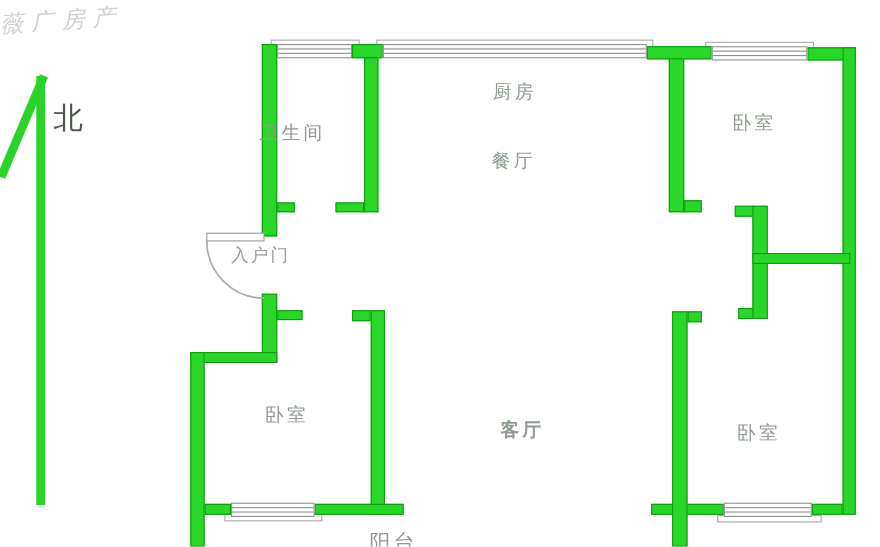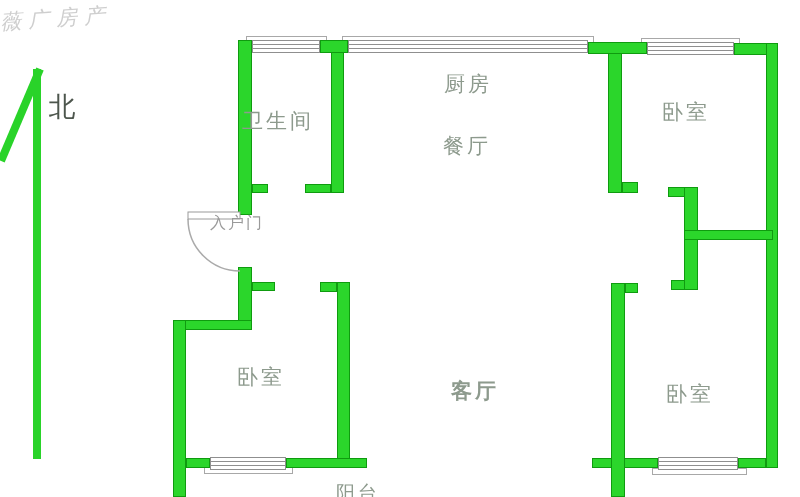--- a/index.html
+++ b/index.html
@@ -34,21 +34,21 @@
     border-top:1px solid #8f8f8f;
   }
   .window::before{top:30%;}
   .window::after{bottom:30%;}
   .room-label{
     position:absolute;
     transform:translate(-50%,-50%);
     white-space:nowrap;
     letter-spacing:3px;
     color:#8d9a8d;
-    font-size:21px;
+    font-size:17px;
   }
   .entry-label{ color:#9a9a9a; letter-spacing:2px; font-size:16px;}
   .balcony-label{ font-size:19px; }
   #north-label{
     position:absolute;
     transform:translate(-50%,-50%);
     color:#4d564d;
     font-size:27px;
     letter-spacing:0;
   }
@@ -115,22 +115,22 @@
     <div class="window" style="left: 647px; top: 42px; width: 87px; height: 13px;"></div>
     <div class="window" style="left: 210px; top: 457px; width: 76px; height: 13px;"></div>
     <div class="window" style="left: 658px; top: 457px; width: 80px; height: 13px;"></div>
     <svg id="overlay" width="800" height="497" viewBox="0 0 800 497">
     <line id="na-diag" stroke="#29d329" stroke-width="8" x1="40" y1="69" x2="1" y2="161"></line>
     <line id="na-vert" stroke="#29d329" stroke-width="8" x1="37" y1="69" x2="37" y2="459"></line>
     <path id="door-arc" fill="none" stroke="#aaaaaa" stroke-width="1.5" d="M 188 219 A 52 52 0 0 0 240 271"></path>
     <rect id="door-leaf" fill="#ffffff" stroke="#9a9a9a" stroke-width="1" x="188" y="212" width="52" height="7"></rect>
   </svg>
 
-<div class="room-label " style="left: 278px; top: 121px;">卫生间</div>
+<div class="room-label " style="left: 266px; top: 121px;">卫生间</div>
     <div class="room-label " style="left: 468px; top: 84px;">厨房</div>
     <div class="room-label " style="left: 467px; top: 146px;">餐厅</div>
     <div class="room-label " style="left: 686px; top: 112px;">卧室</div>
     <div class="room-label " style="left: 261px; top: 377px;">卧室</div>
     <div class="room-label " style="left: 475px; top: 391px; font-weight: bold;">客厅</div>
     <div class="room-label " style="left: 690px; top: 394px;">卧室</div>
     <div class="room-label balcony-label" style="left: 358px; top: 493px;">阳台</div>
-    <div class="room-label entry-label" style="left: 237px; top: 223px; text-align: right;">入户门</div>
+    <div class="room-label entry-label" style="left: 237px; top: 233px; text-align: right;">入户门</div>
   </div>
 
 </body></html>

